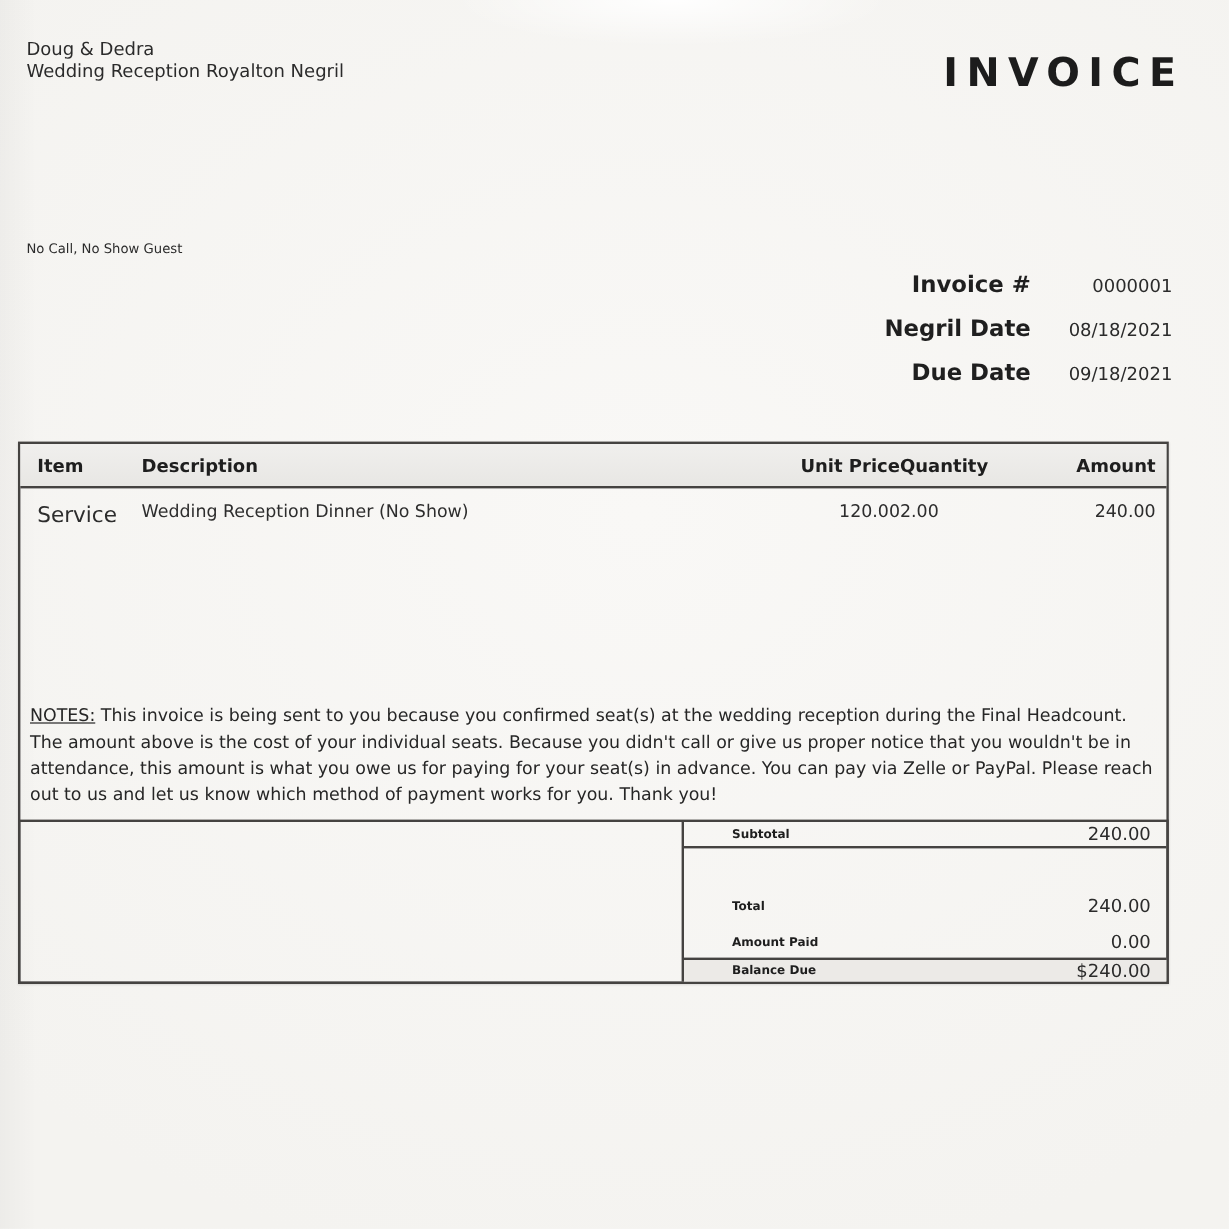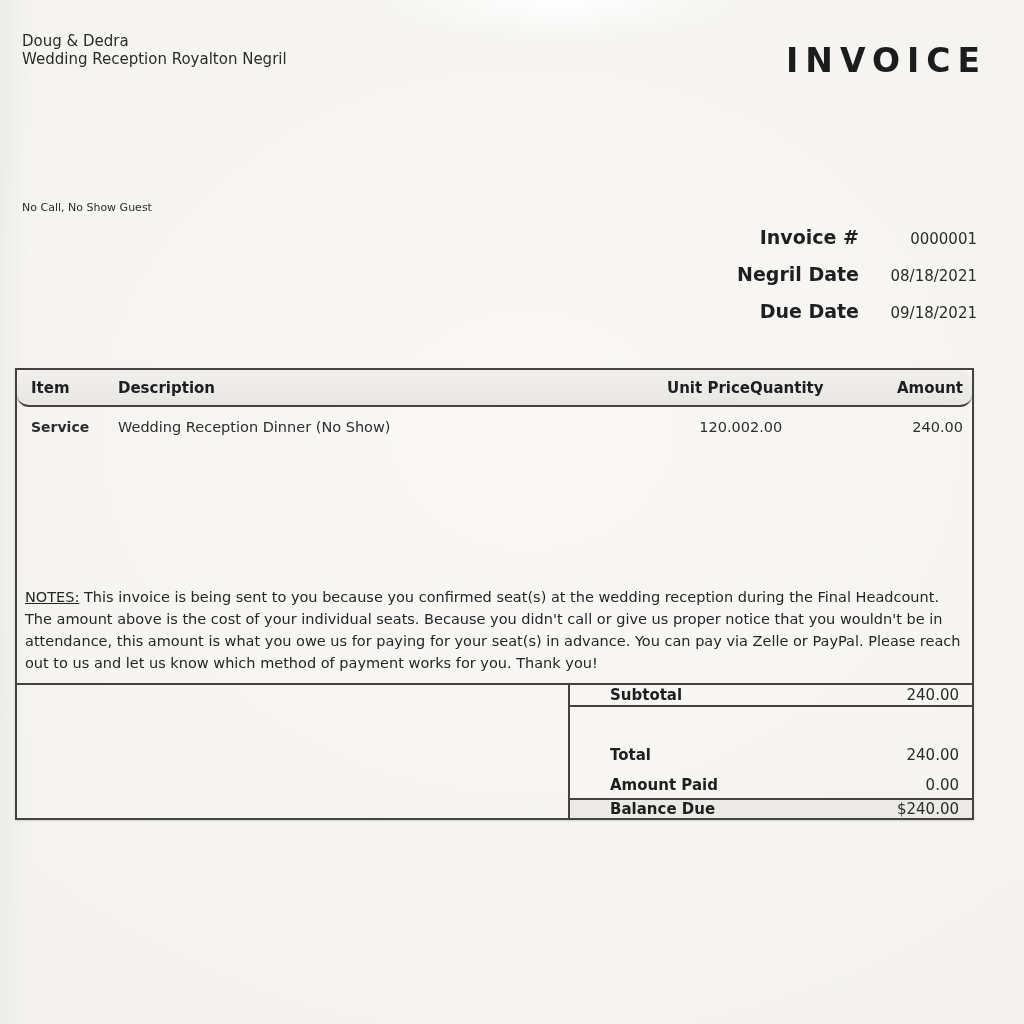--- a/index.html
+++ b/index.html
@@ -32,44 +32,44 @@
 
   .items-box {
     position:absolute; left:15px; top:368px; width:959px; height:452px;
     border:2px solid #454341;
     box-shadow:0 1px 2px rgba(0,0,0,0.15);
   }
   .thead {
     display:flex; align-items:center; height:37px;
     background:linear-gradient(180deg,#f0efed,#e8e7e4);
     border-bottom:2px solid #454341;
-    font-weight:bold; font-size:15px; color:#1e1e1e;border-radius:12px;
+    font-weight:bold; font-size:15px; color:#1e1e1e;
   }
   .trow { display:flex; padding-top:12px; font-size:14.5px; color:#2d2d2d; }
   .col-item   { width:101px; padding-left:14px; }
   .col-desc   { flex:1; }
   .col-price  { width:130px; text-align:right; }
   .col-qty    { width:110px; }
   .col-amount { width:112px; text-align:right; padding-right:9px; }
-  .trow .col-item { font-size:14px;font-weight:bold; }
+  .trow .col-item { font-size:18px; }
 
   .notes {
     position:absolute; left:8px; right:8px; top:216px;
     font-size:14.5px; line-height:22px; color:#262626;
   }
   .notes-label { text-decoration:underline; font-weight:500; }
 
   .bottom {
     position:absolute; left:-2px; right:-2px; bottom:-2px; height:137px;
     border:2px solid #454341; display:flex; background:transparent;
   }
   .bottom-left { width:553px; border-right:2px solid #454341; }
   .totals { flex:1; display:flex; flex-direction:column; }
   .t-row { display:flex; align-items:center; }
-  .t-label { flex:1; padding-left:40px; font-weight:bold; font-size:15px; color:#1e1e1e; }
+  .t-label { flex:1; padding-left:40px; font-weight:bold; font-size:10px; color:#1e1e1e; }
   .t-value { padding-right:13px; text-align:right; font-size:15px; color:#2b2b2b; }
   .row-subtotal { height:37px; border-bottom:2px solid #454341; }
   .group-mid { height:64px; border-bottom:2px solid #454341; display:flex; flex-direction:column; justify-content:center; gap:4px;margin-top:35px; }
   .group-mid .t-row { height:26px; }
   .row-balance { flex:1; background:#eceae7; }
 </style>
 </head>
 <body>
 
 <div class="page">

